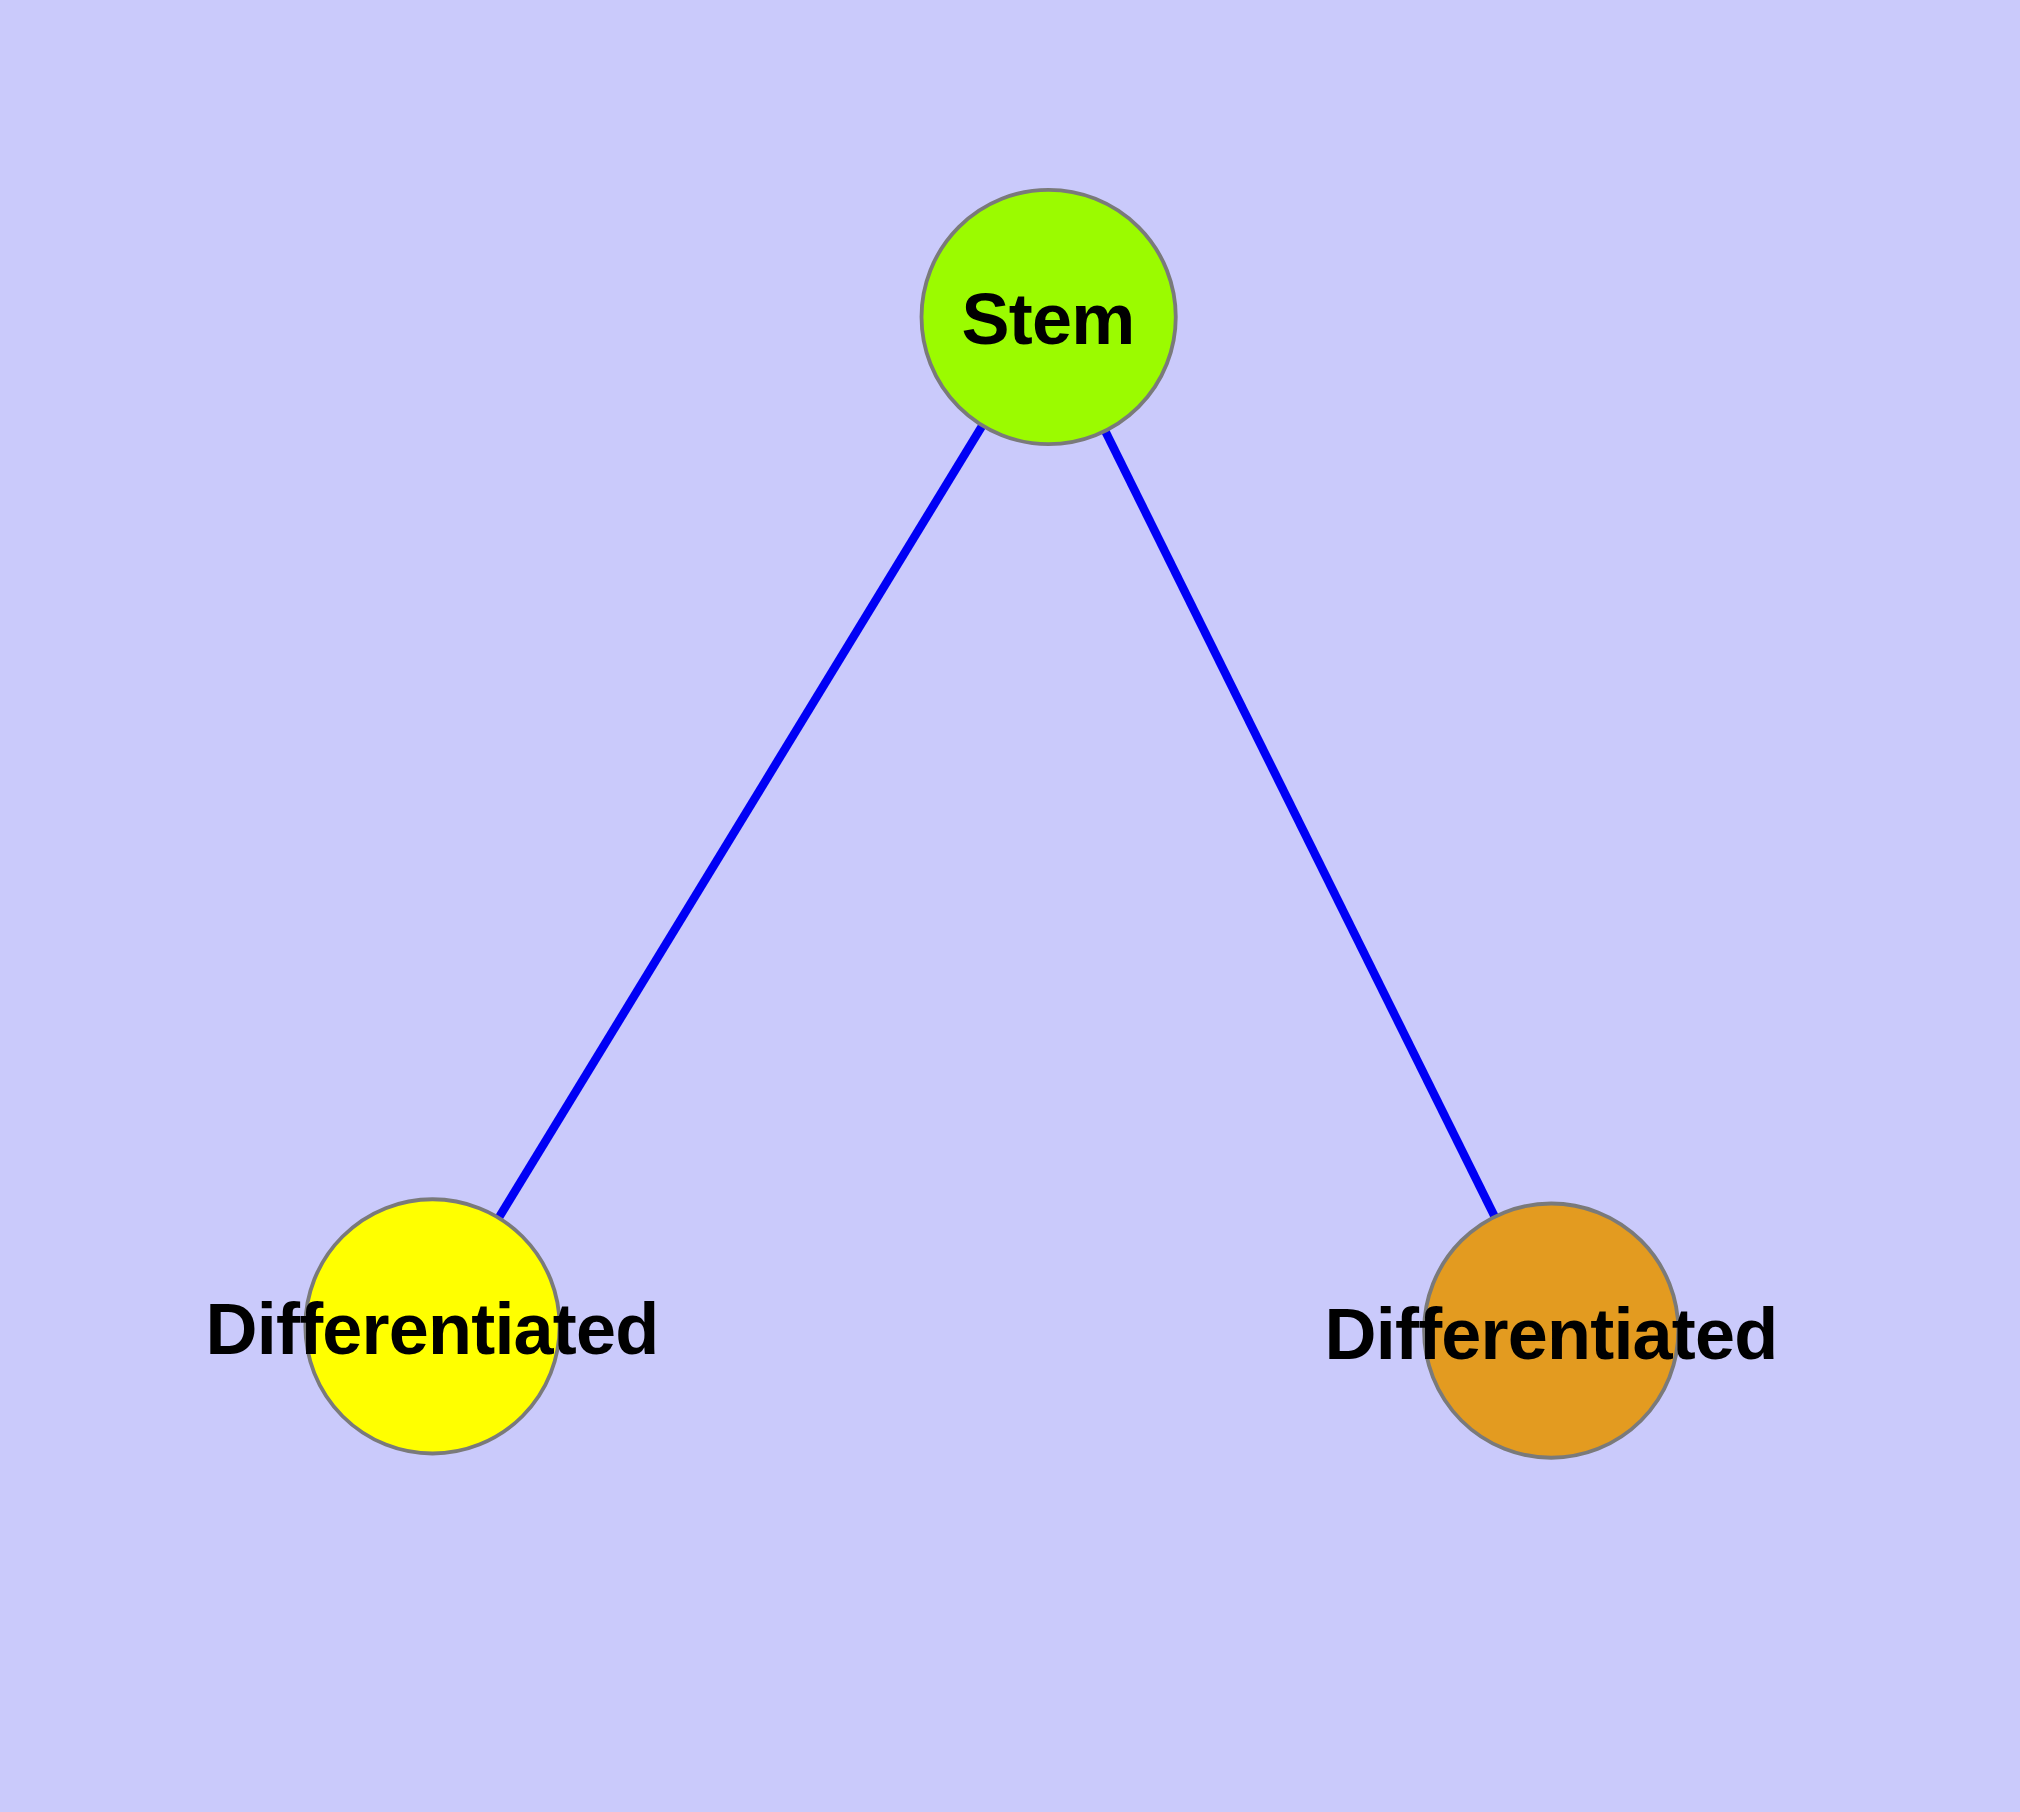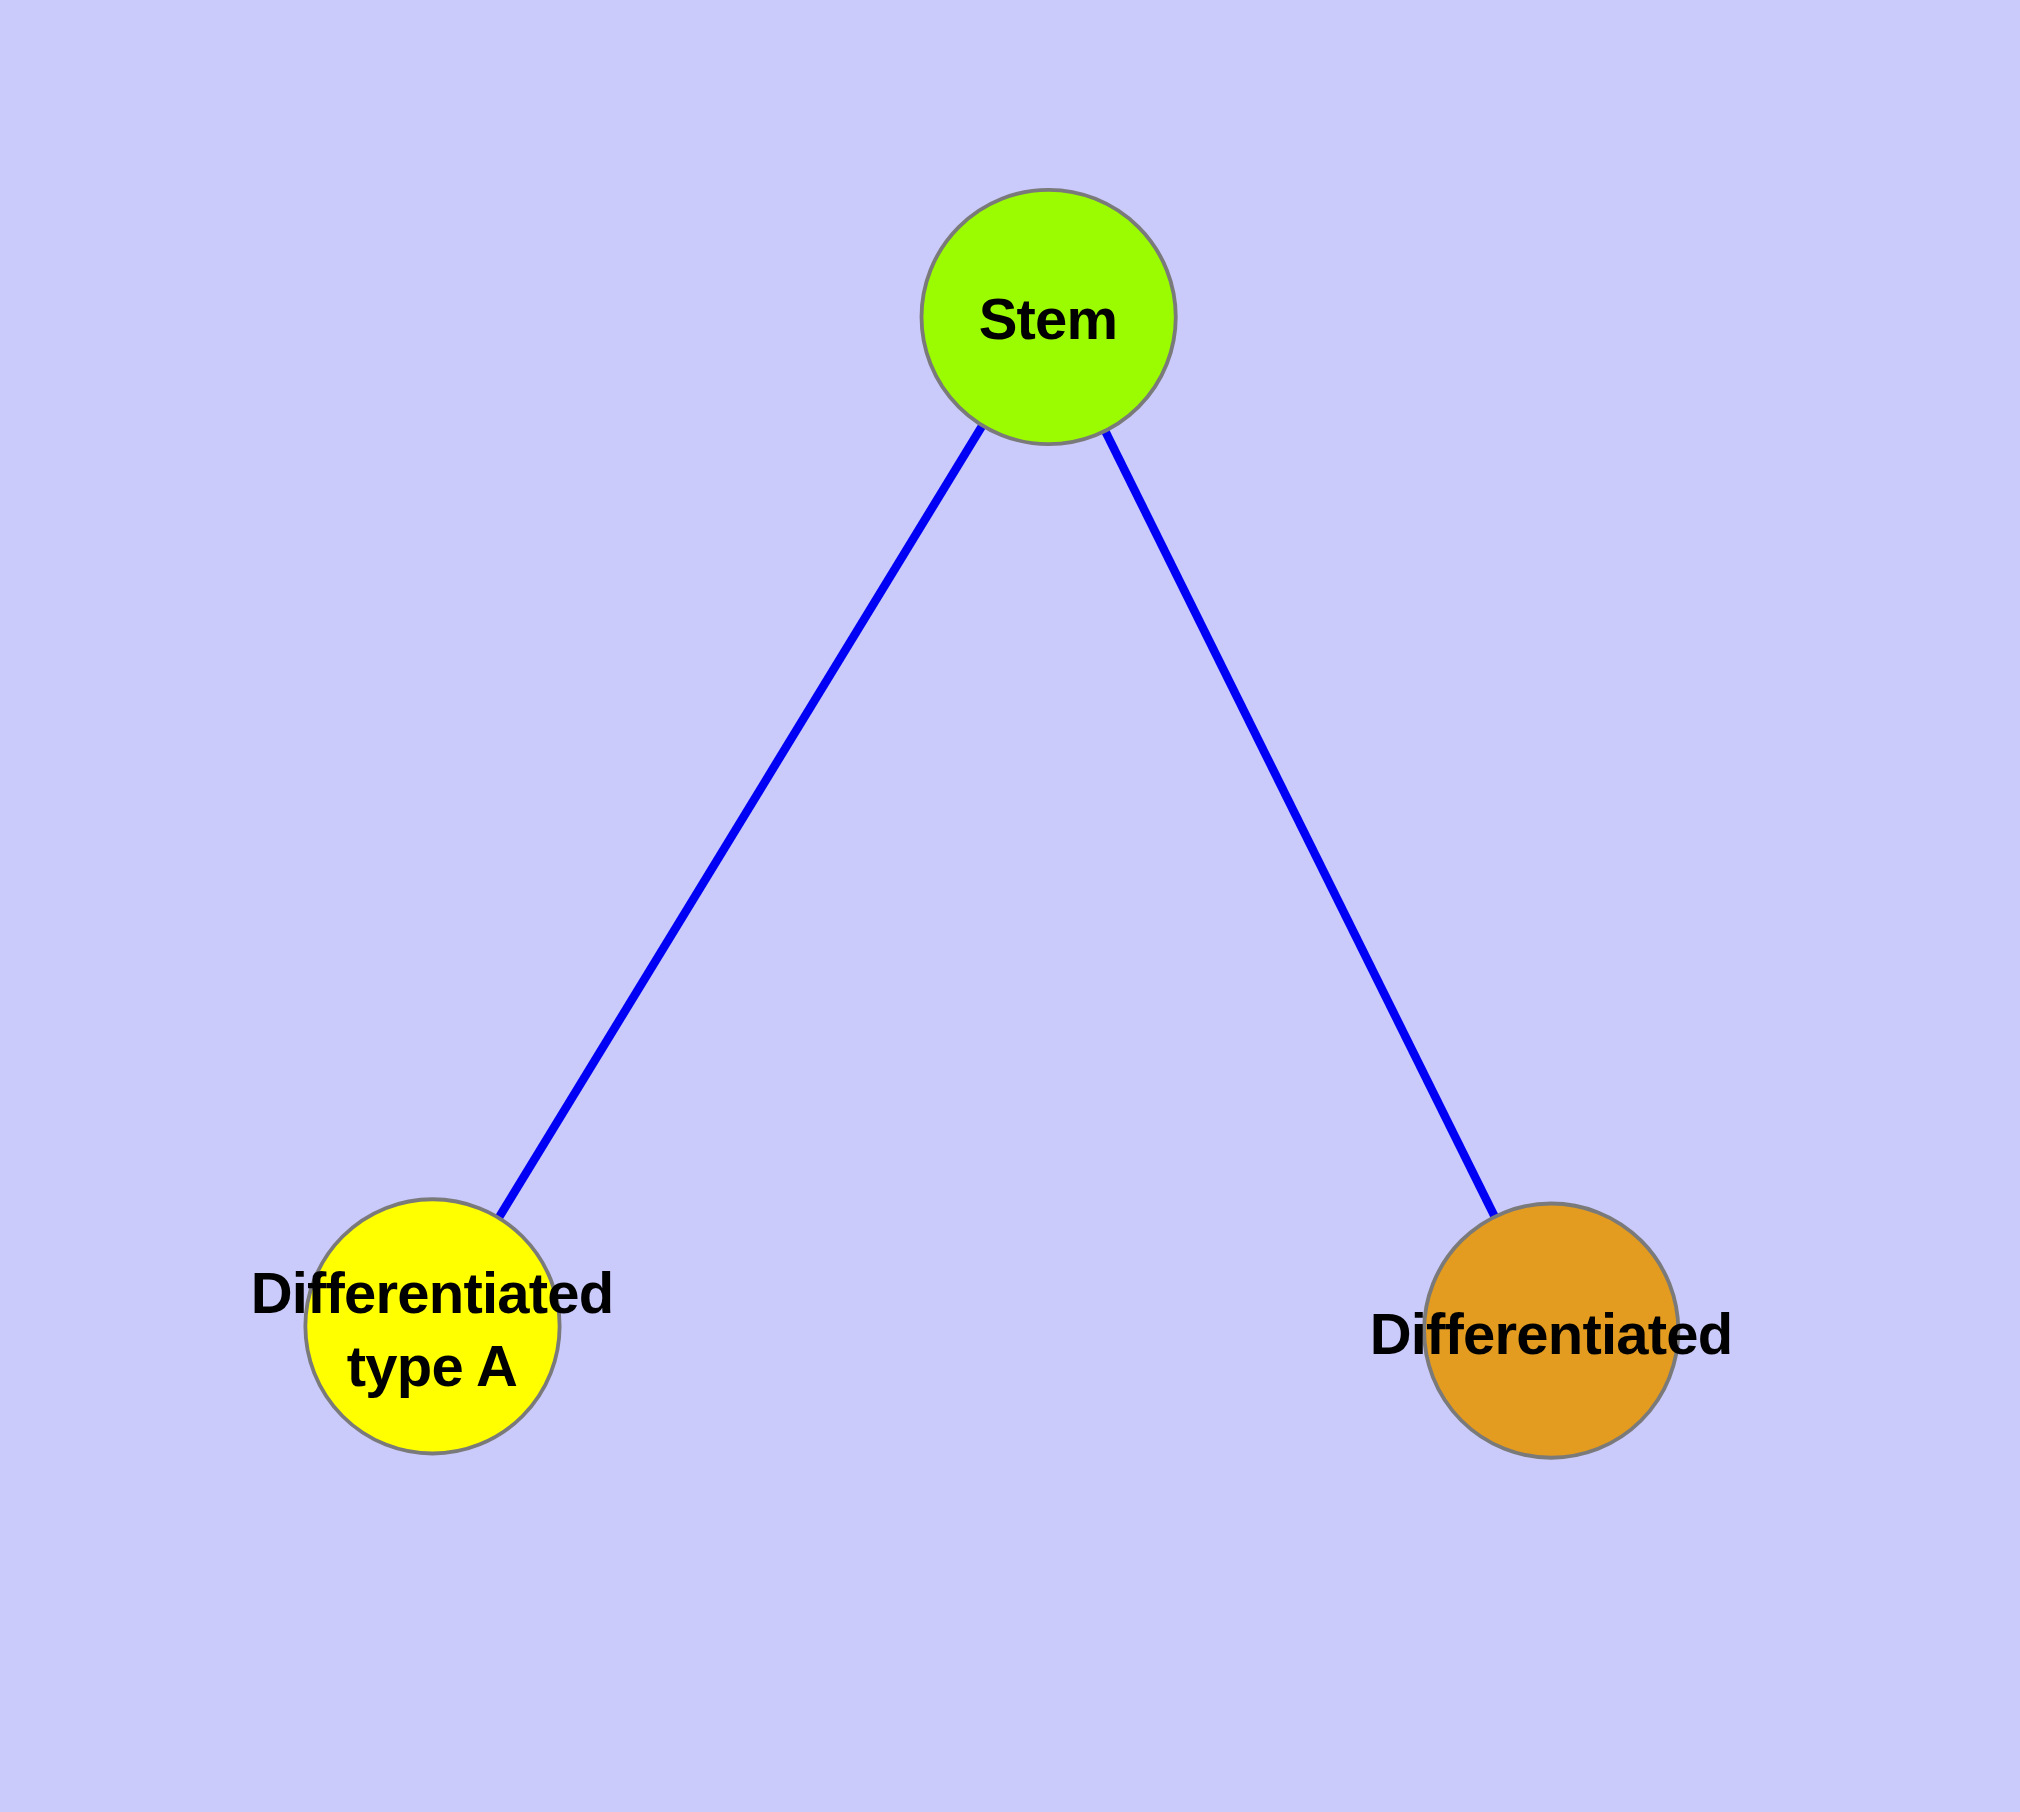--- a/index.html
+++ b/index.html
@@ -40,21 +40,21 @@
   }
   .node-circle {
     stroke: var(--node-border);
     stroke-width: 4.5;
   }
   .node-label {
     position: absolute;
     transform: translate(-50%, -50%);
     color: var(--label-color);
     font-weight: bold;
-    font-size: 58px;
+    font-size: 72px;
     line-height: 1.25;
     text-align: center;
     white-space: nowrap;
     letter-spacing: -0.8px;
   }
   .node-label .line {
     display: block;
   }
 </style>
 </head>
@@ -71,21 +71,20 @@
     <circle class="node-circle" cx="510" cy="1565" r="150" fill="#ffff00"></circle>
     <circle class="node-circle" cx="1830" cy="1570" r="150" fill="#e39b20"></circle>
   </svg>
 
   <div class="node-label" style="left:1048px; top:319px;">
     <span class="line">Stem</span>
   </div>
 
   <div class="node-label" style="left:432px; top:1329px;">
     <span class="line">Differentiated</span>
-    <span class="line">type A</span>
   </div>
 
   <div class="node-label" style="left:1551px; top:1334px;">
     <span class="line">Differentiated</span>
   </div>
 
 </div>
 
 
 </body></html>

